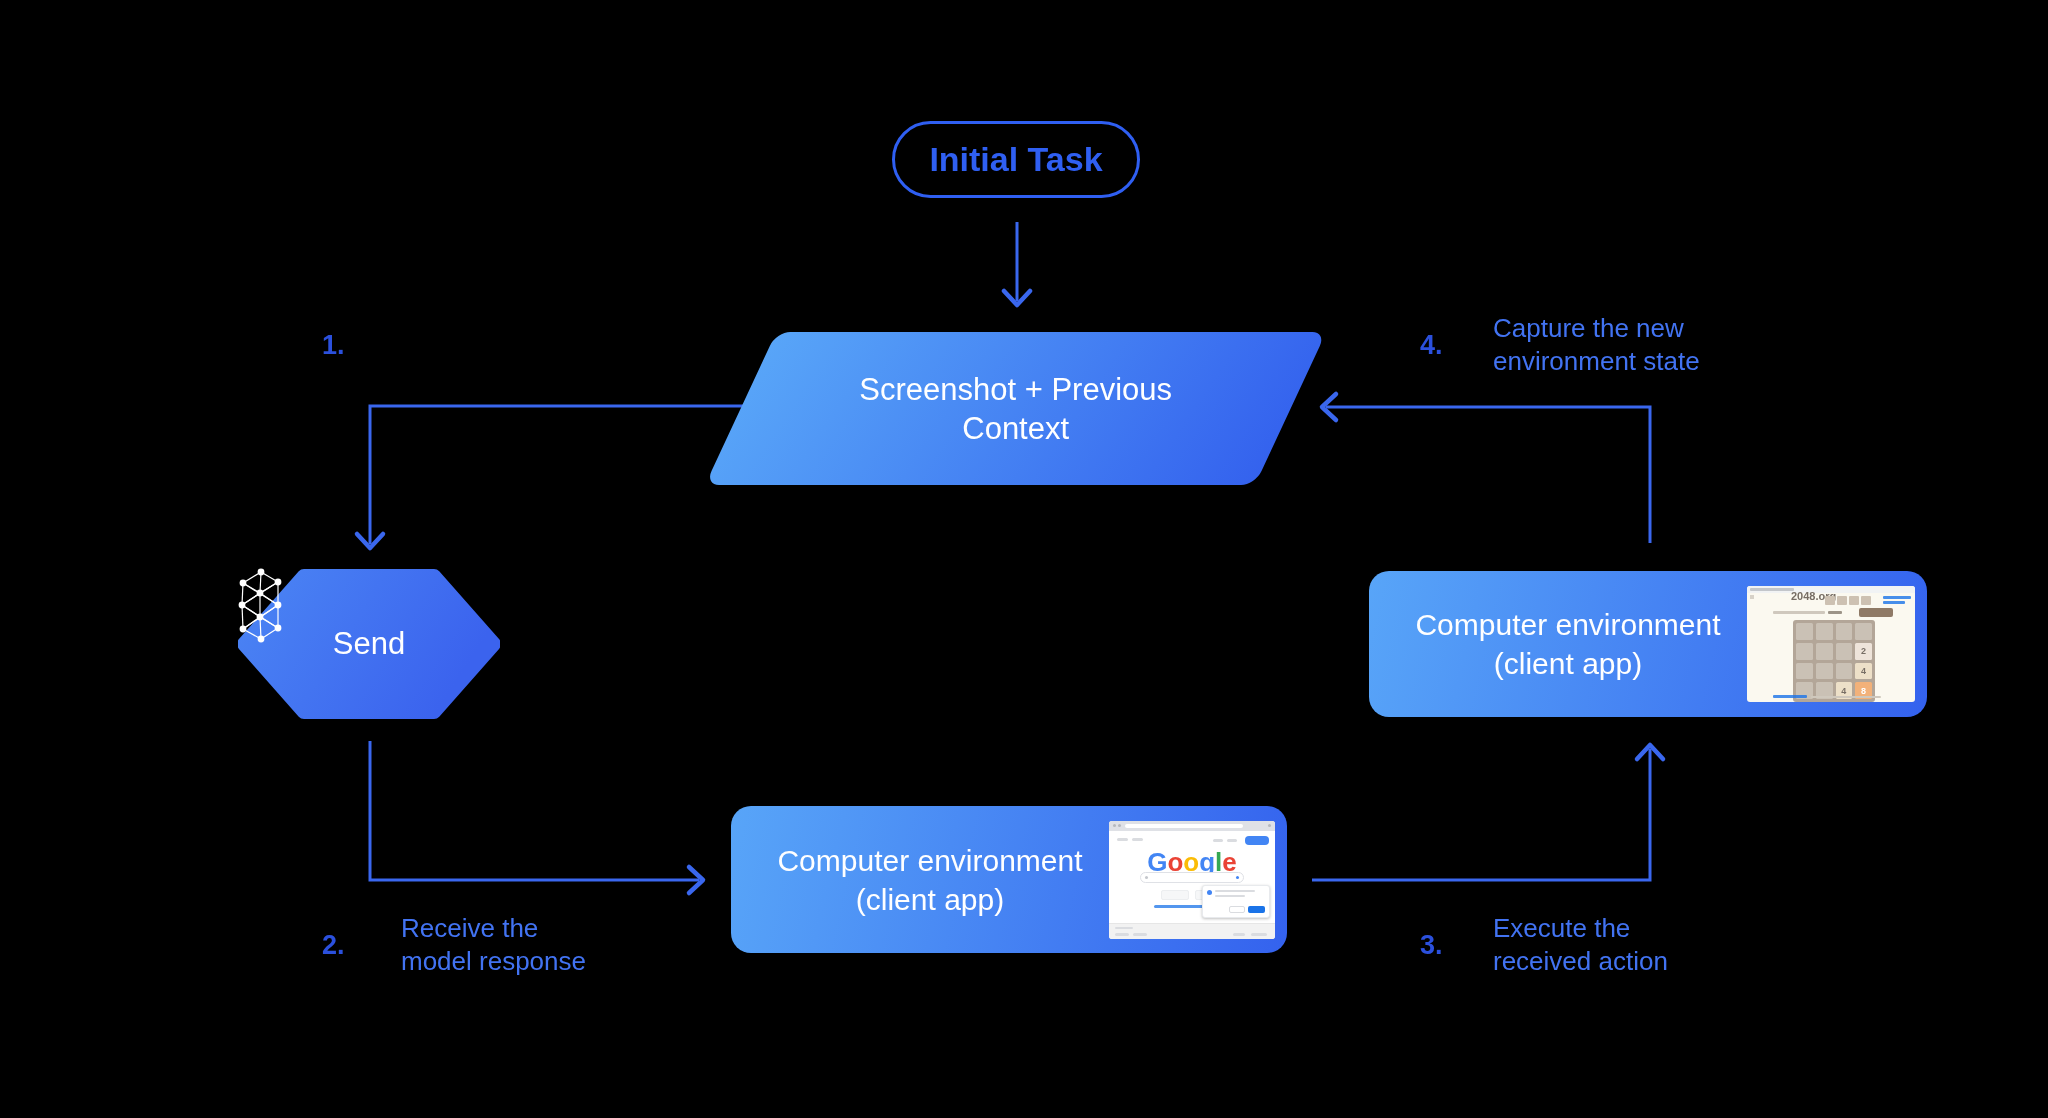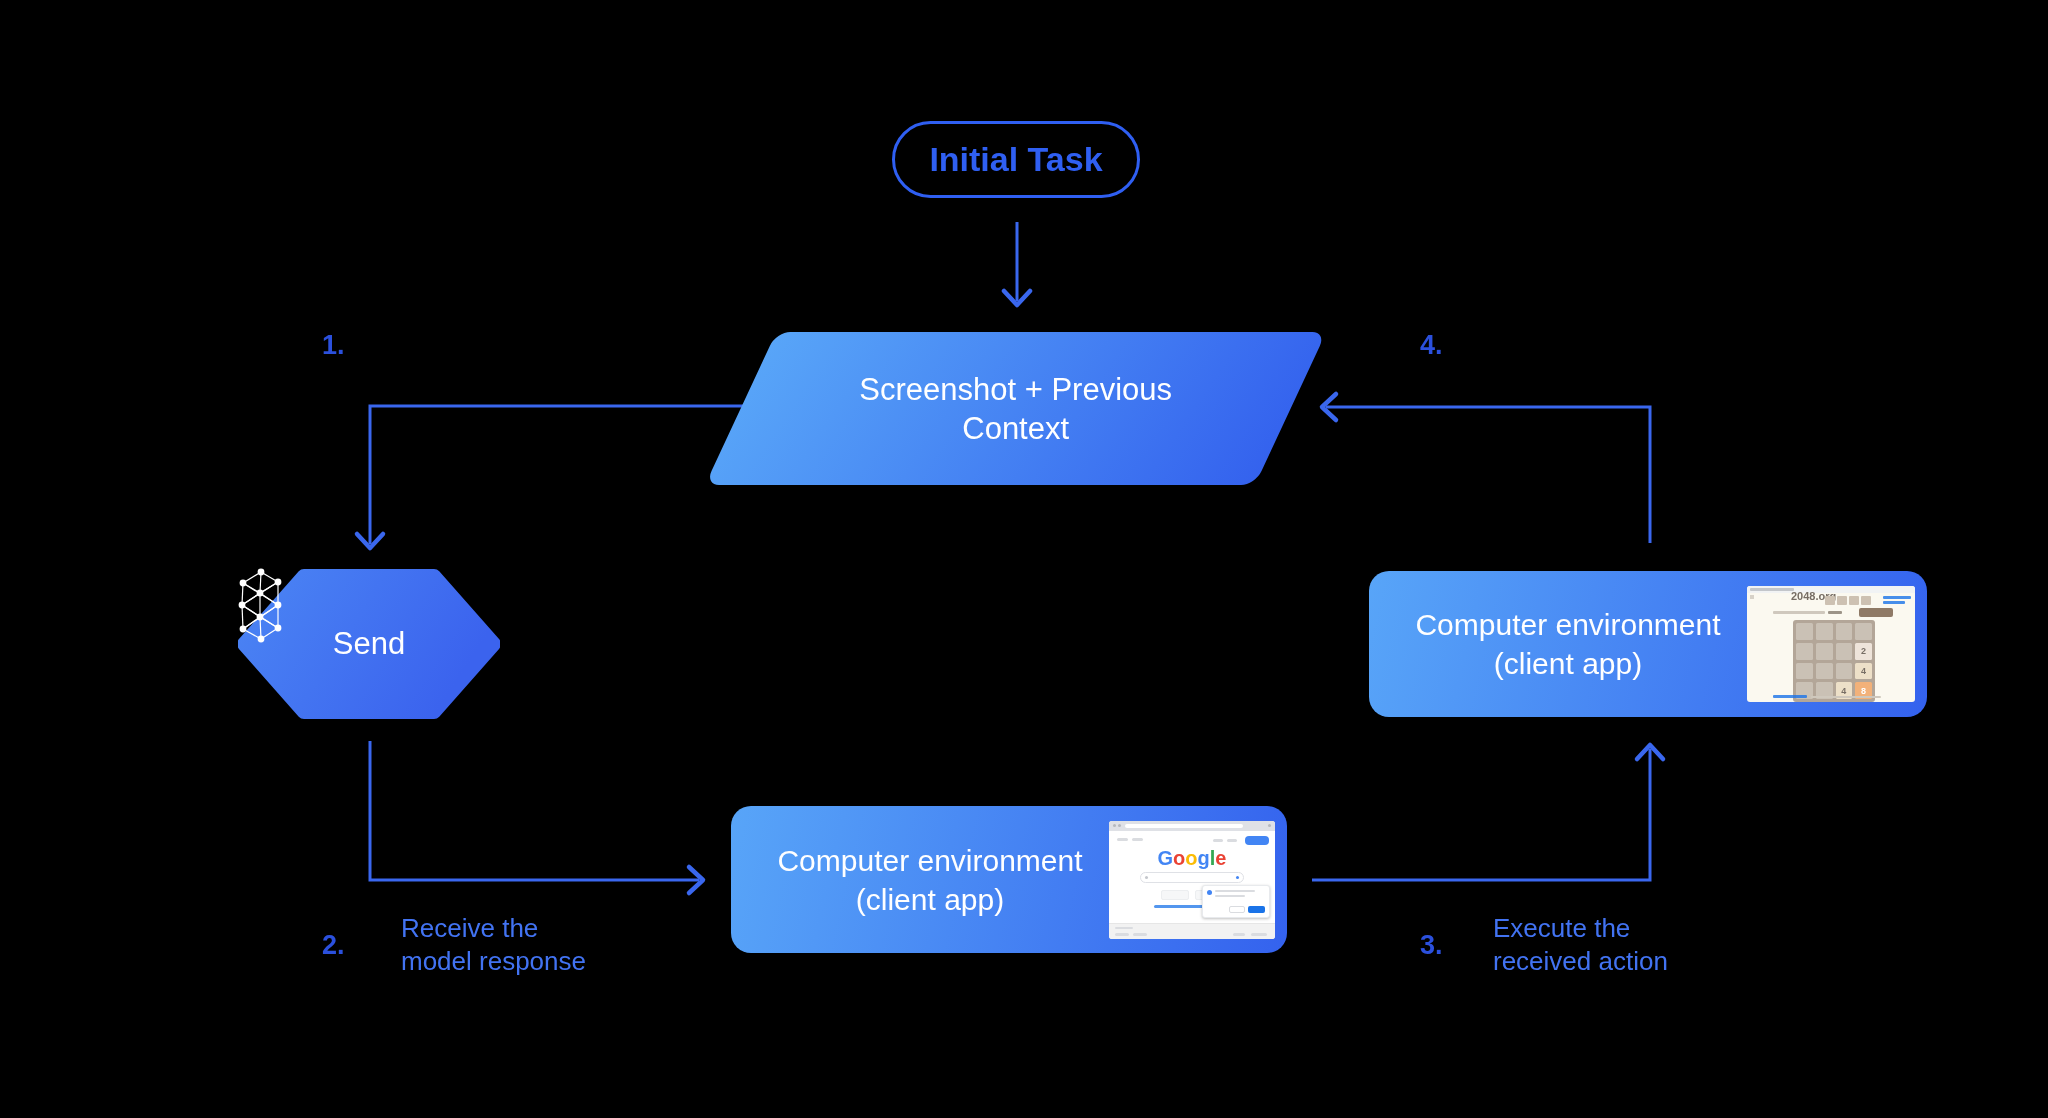--- a/index.html
+++ b/index.html
@@ -45,21 +45,21 @@
   .steptext{font-size:26px;line-height:33px;font-weight:500;color:var(--label-blue);}
 
   
   .thumb{position:relative;border-radius:3px;overflow:hidden;flex:none;}
   .gthumb{width:166px;height:118px;background:#fff;}
   .gchrome{position:absolute;left:0;top:0;width:100%;height:10px;background:#dfe1e6;}
   .gchrome .dot{position:absolute;top:3px;width:3px;height:3px;border-radius:50%;background:#b6b9be;}
   .gchrome .addr{position:absolute;left:16px;top:3px;width:118px;height:4px;border-radius:2px;background:#fff;}
   .bar{position:absolute;background:#dadce0;border-radius:2px;}
   .gsignin{position:absolute;right:6px;top:15px;width:24px;height:9px;border-radius:4px;background:var(--google-blue);}
-  .glogo{position:absolute;left:0;top:26px;width:100%;text-align:center;font-size:20px;font-weight:700;letter-spacing:0px;}
+  .glogo{position:absolute;left:0;top:26px;width:100%;text-align:center;font-size:26px;font-weight:700;letter-spacing:0px;}
   .gsearch{position:absolute;left:31px;top:51px;width:104px;height:11px;border:1px solid #dfe1e6;border-radius:7px;
            background:#fff;box-sizing:border-box;}
   .gsearch .mic{position:absolute;right:4px;top:3px;width:3px;height:3px;border-radius:50%;background:var(--google-blue);}
   .gsearch .lens{position:absolute;left:4px;top:3px;width:3px;height:3px;border-radius:50%;background:#c4c7cc;}
   .gbtn{position:absolute;top:69px;width:26px;height:8px;background:#f6f7f8;border:1px solid #eceef0;border-radius:2px;}
   .glang{position:absolute;left:45px;top:84px;width:78px;height:3px;border-radius:2px;background:var(--link-blue);opacity:.75;}
   .gdialog{position:absolute;right:5px;bottom:21px;width:66px;height:31px;background:#fff;border:1px solid #e8eaed;
            border-radius:3px;box-shadow:0 1px 3px rgba(0,0,0,.25);}
   .gdialog .gdot{position:absolute;left:4px;top:4px;width:5px;height:5px;border-radius:50%;background:var(--google-blue);}
   .gdialog .b1{left:12px;top:4px;width:40px;height:2.5px;}
@@ -272,14 +272,18 @@
       <div>model response</div>
   </div>
 
   <div class="abs stepnum" style="left:1420px;top:930px">3.</div>
   <div class="abs steptext" style="left:1493px;top:912px">
     <div>Execute the</div>
       <div>received action</div>
   </div>
 
   <div class="abs stepnum" style="left:1420px;top:330px">4.</div>
+  <div class="abs steptext" style="left:1493px;top:312px">
+    <div>Capture the new</div>
+      <div>environment state</div>
+  </div>
 
 </div>
 
 </body></html>

